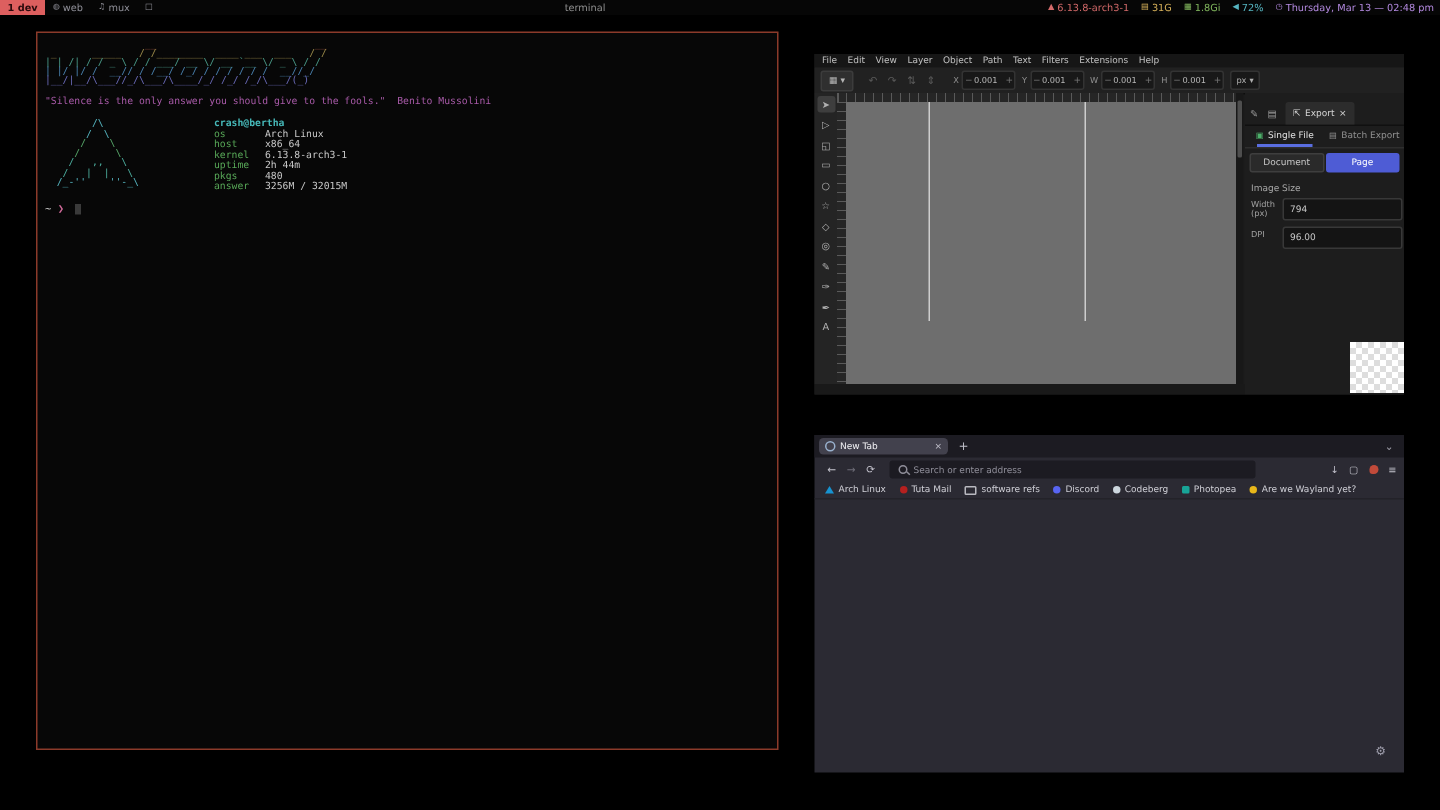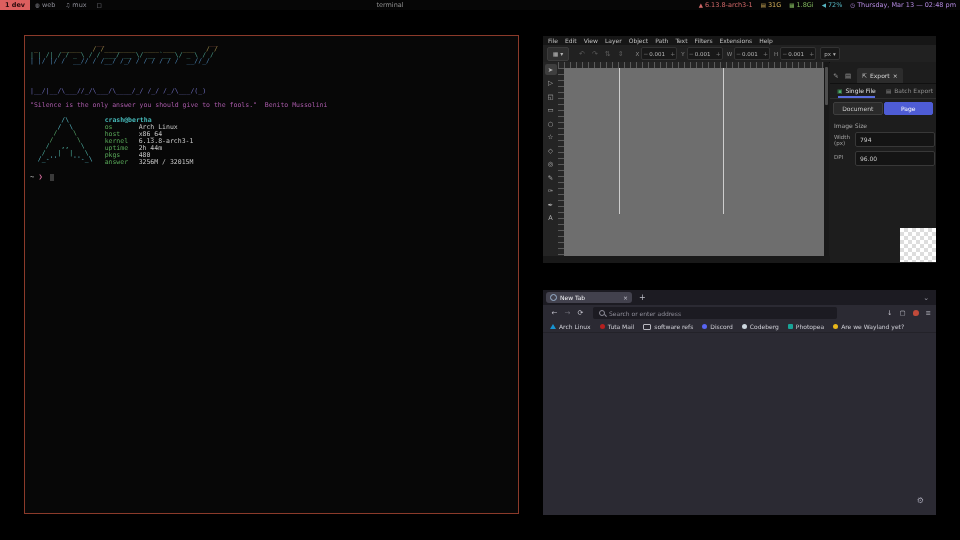--- a/index.html
+++ b/index.html
@@ -9,28 +9,28 @@
   .topbar{position:absolute;left:0;top:0;width:960px;height:10px;background:#060606;
           display:flex;align-items:center;font-size:6.5px;z-index:5;}
   .ws{height:10px;display:flex;align-items:center;gap:2px;padding:0 5px;color:#8f8f98;}
   .ws.active{background:#dd5f5f;color:#2a0a0c;font-weight:bold;}
   .ws-icon{font-size:5.5px;}
   .topbar-title{position:absolute;left:340px;width:100px;text-align:center;color:#8f8f8f;}
   .status{position:absolute;right:4px;top:0;height:10px;display:flex;align-items:center;gap:8px;}
   .seg{display:flex;align-items:center;gap:2px;}
   .seg .ic{font-size:5.5px;}
   
-  .terminal{position:absolute;left:24px;top:35px;width:493px;height:477px;background:#070707;
+  .terminal{position:absolute;left:24px;top:21px;width:493px;height:477px;background:#070707;
             border:1px solid #8b3a2a;font-family:"DejaVu Sans Mono",monospace;}
   .term-content{position:absolute;left:5px;top:4px;right:4px;}
   .artblock div{white-space:pre;font-size:6.5px;line-height:6px;font-family:"DejaVu Sans Mono",monospace;}
   .quote{margin-top:7px;font-size:6.5px;color:#a85aa8;white-space:pre;}
   .fetch{margin-top:8px;display:flex;gap:12px;}
   .logo div{white-space:pre;font-size:6.5px;line-height:6.5px;}
-  .fetch-info{font-size:6.5px;line-height:7px;}
+  .fetch-info{font-size:6.5px;line-height:7px;margin-left:38px;}
   .fetch-user{color:#46b8b8;font-weight:bold;}
   .frow .k{display:inline-block;width:34px;color:#58a858;}
   .frow .v{color:#c8c8c8;}
   .prompt{margin-top:7px;font-size:7px;color:#c8c8c8;}
   .prompt .sym{color:#d16a9a;font-weight:bold;}
   .cursor{display:inline-block;width:4px;height:7px;background:#3a3a3a;vertical-align:middle;margin-left:3px;}
   
   .inkscape{position:absolute;left:543px;top:36px;width:393px;height:227px;background:#1c1c1c;
             font-size:6px;color:#c0c0c0;}
   .ink-menubar{height:9px;display:flex;gap:7px;align-items:center;padding-left:5px;background:#161616;}
@@ -164,21 +164,21 @@
     </div>
 </div>
 
 <div class="terminal">
   <div class="term-content">
     <div class="artblock">
         <div style="color: rgb(138, 74, 58);">                 __                           __</div>
         <div style="color: rgb(154, 138, 74);"> _      _____   / /________  ____ ___  ___   / /</div>
         <div style="color: rgb(74, 154, 136);">| | /| / / _ \ / / ___/ __ \/ __ `__ \/ _ \ / / </div>
         <div style="color: rgb(74, 130, 176);">| |/ |/ /  __// / /__/ /_/ / / / / / /  __//_/  </div>
-        <div style="color: rgb(106, 106, 184); margin-top: 24px;">|__/|__/\___//_/\___/\____/_/ /_/ /_/\___/(_)   </div>
+        <div style="color: rgb(106, 106, 184);">|__/|__/\___//_/\___/\____/_/ /_/ /_/\___/(_)   </div>
       </div>
     <div class="quote">"Silence is the only answer you should give to the fools."  Benito Mussolini</div>
     <div class="fetch">
       <div class="logo">
           <div style="color: rgb(86, 182, 194);">        /\</div>
           <div style="color: rgb(86, 182, 194);">       /  \</div>
           <div style="color: rgb(88, 168, 106);">      /    \</div>
           <div style="color: rgb(88, 168, 106);">     /      \</div>
           <div style="color: rgb(77, 176, 160);">    /   ,,   \</div>
           <div style="color: rgb(77, 176, 160);">   /   |  |   \</div>

